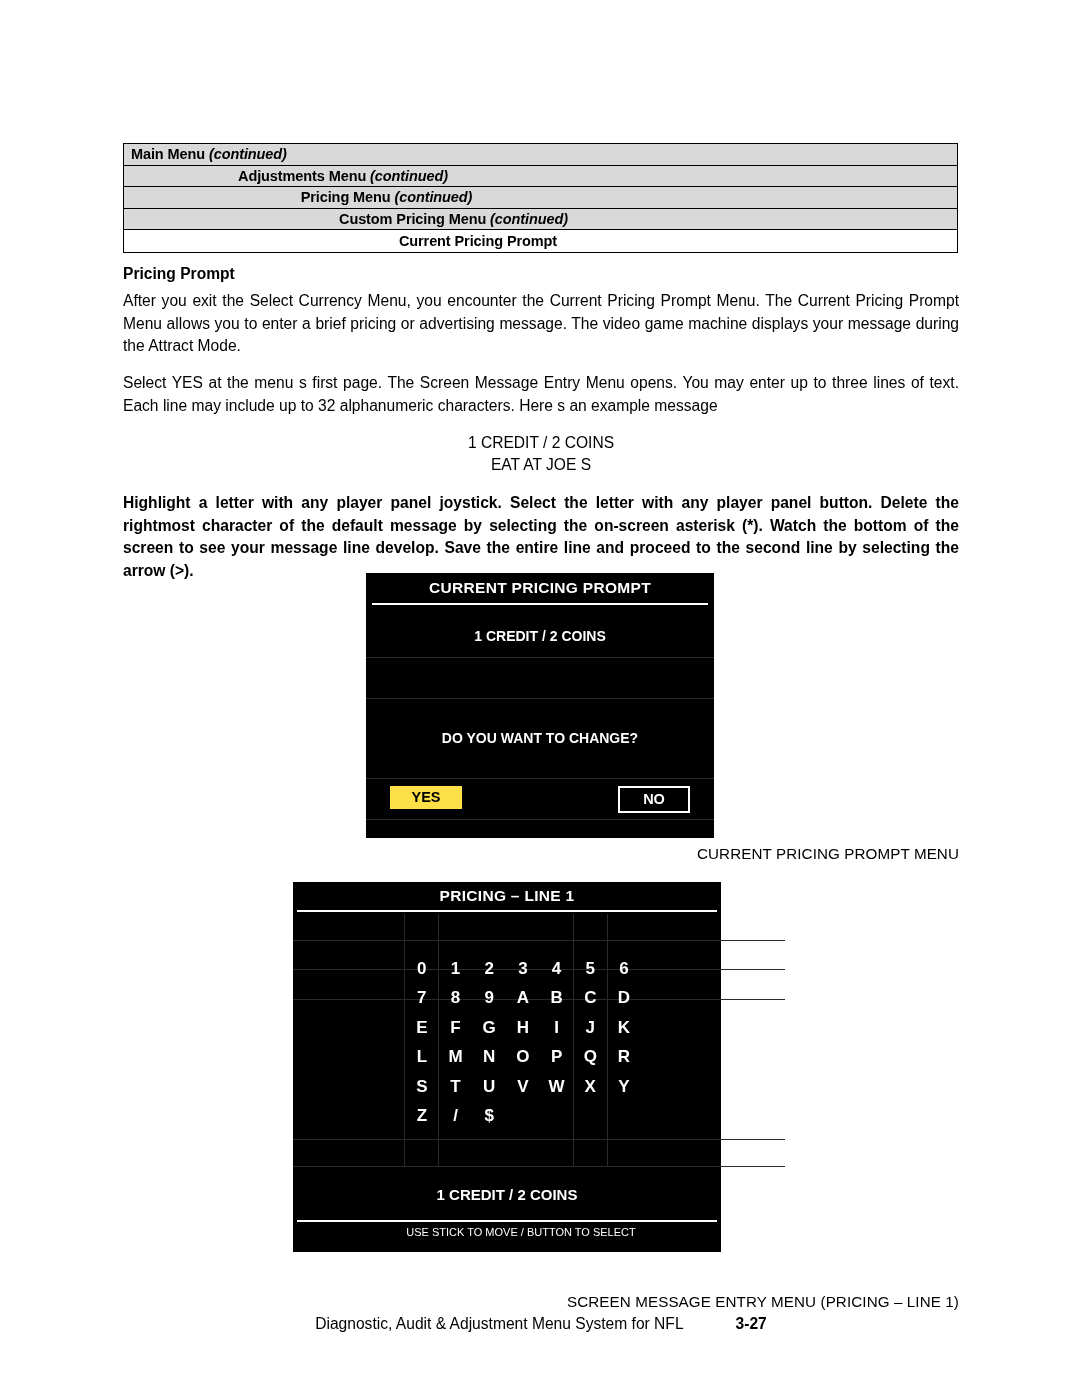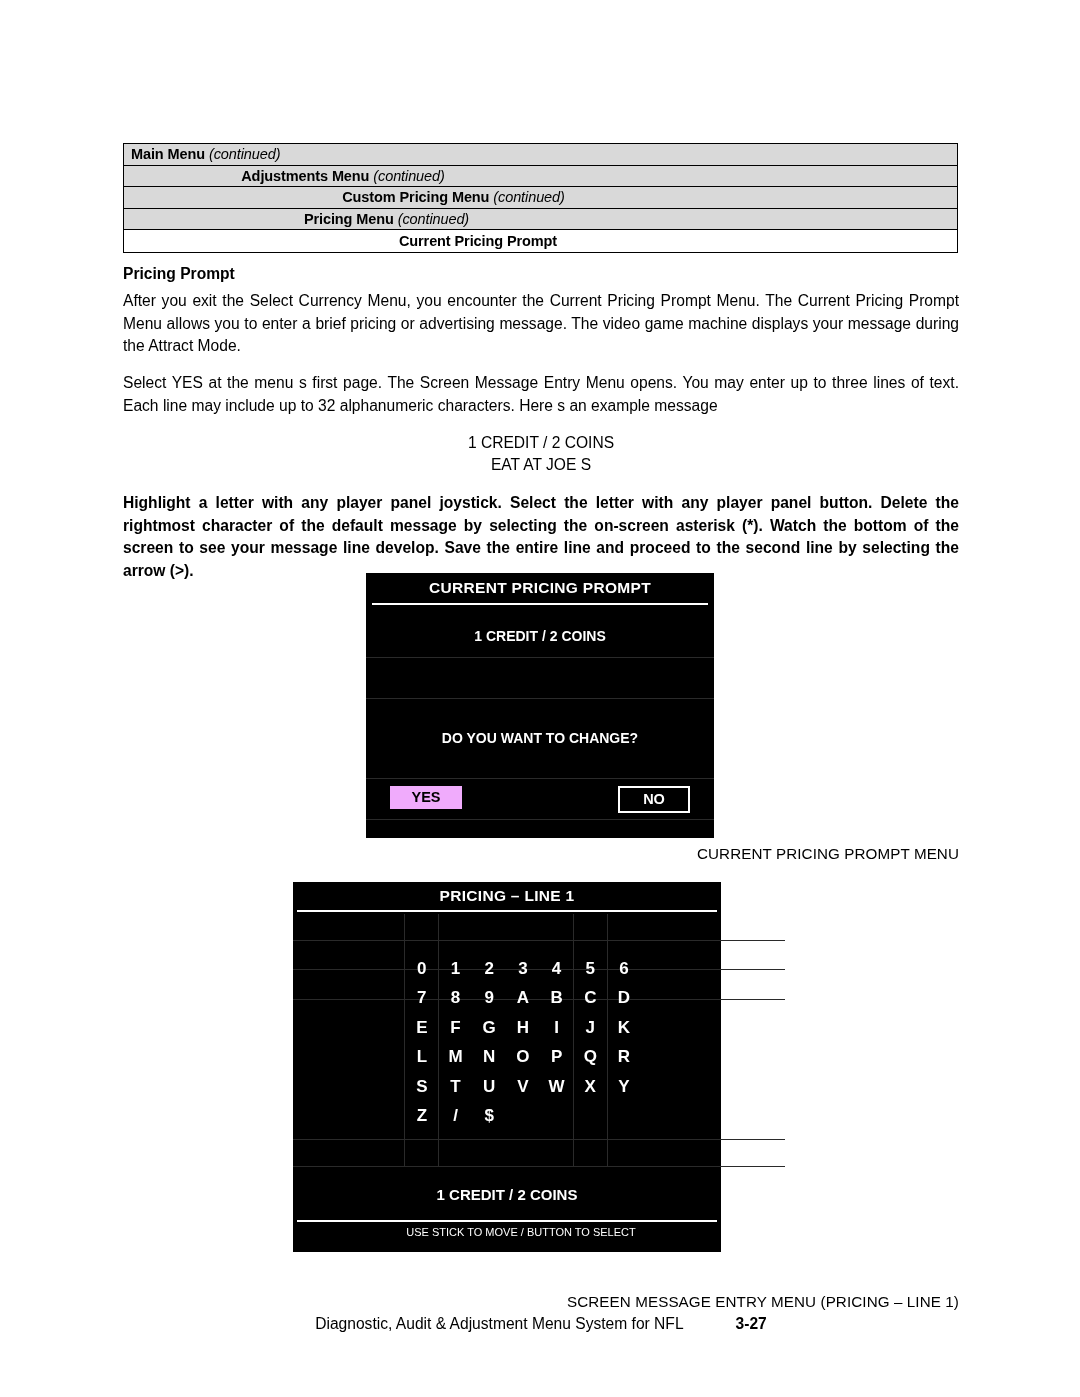--- a/index.html
+++ b/index.html
@@ -54,21 +54,21 @@
     white-space: nowrap;
     font-size: 14.5px;
     font-weight: bold;
     letter-spacing: -0.1px;
   }
   .bc-0 .breadcrumb-text { left: 7px; }
   .bc-1 .breadcrumb-text { left: 0; right: 0; text-align: center; padding-right: 395px; }
   .bc-2 .breadcrumb-text { left: 0; right: 0; text-align: center; padding-right: 308px; }
   .bc-3 .breadcrumb-text { left: 0; right: 0; text-align: center; padding-right: 174px; }
   .bc-4 .breadcrumb-text { left: 0; right: 0; text-align: center; padding-right: 125px; }
-  .breadcrumb-text i { font-style: italic; font-weight: normal; margin-top: 18px; }
+  .breadcrumb-text i { font-style: italic; font-weight: bold; margin-top: 18px; }
 
   
   .body-text {
     position: absolute;
     left: 123px;
     width: 836px;
     font-size: 15.6px;
     line-height: 22.5px;
     text-align: justify;
     color: #000;
@@ -145,21 +145,21 @@
     position: absolute;
     font-size: 14.5px;
     font-weight: bold;
     text-align: center;
     padding: 3px 0 4px 0;
     width: 72px;
   }
   #btn-yes {
     left: 24px;
     top: 213px;
-    background: #f0abfc;
+    background: #fde047;
     color: #000000;
   }
   #btn-no {
     right: 24px;
     top: 213px;
     background: #000000;
     color: #ffffff;
     border: 2px solid #ffffff;
   }
 
@@ -253,25 +253,25 @@
 
 <div class="page">
 
   <div class="breadcrumb-table">
     <div class="breadcrumb-row bc-0">
       <div class="breadcrumb-text"><span>Main Menu</span> <i>(continued)</i></div>
     </div>
     <div class="breadcrumb-row bc-1">
       <div class="breadcrumb-text"><span>Adjustments Menu</span> <i>(continued)</i></div>
     </div>
+    <div class="breadcrumb-row bc-2">
+      <div class="breadcrumb-text"><span>Pricing Menu</span> <i>(continued)</i></div>
+    </div>
     <div class="breadcrumb-row bc-3">
       <div class="breadcrumb-text"><span>Custom Pricing Menu</span> <i>(continued)</i></div>
-    </div>
-    <div class="breadcrumb-row bc-2">
-      <div class="breadcrumb-text"><span>Pricing Menu</span> <i>(continued)</i></div>
     </div>
     <div class="breadcrumb-row bc-4">
       <div class="breadcrumb-text"><span>Current Pricing Prompt</span></div>
     </div>
   </div>
 
   <div class="sec-head" style="top:265px;">Pricing Prompt</div>
 
   <div class="body-text" style="top:290px;">After you exit the Select Currency Menu, you encounter the Current Pricing Prompt Menu. The Current Pricing Prompt Menu allows you to enter a brief pricing or advertising message. The video game machine displays your message during the Attract Mode.</div>
 

